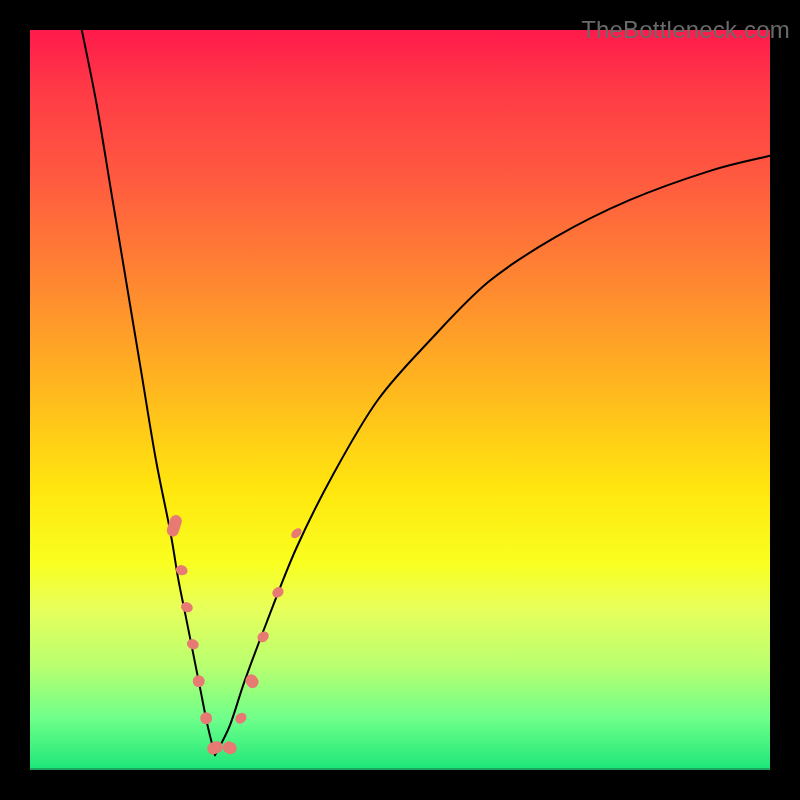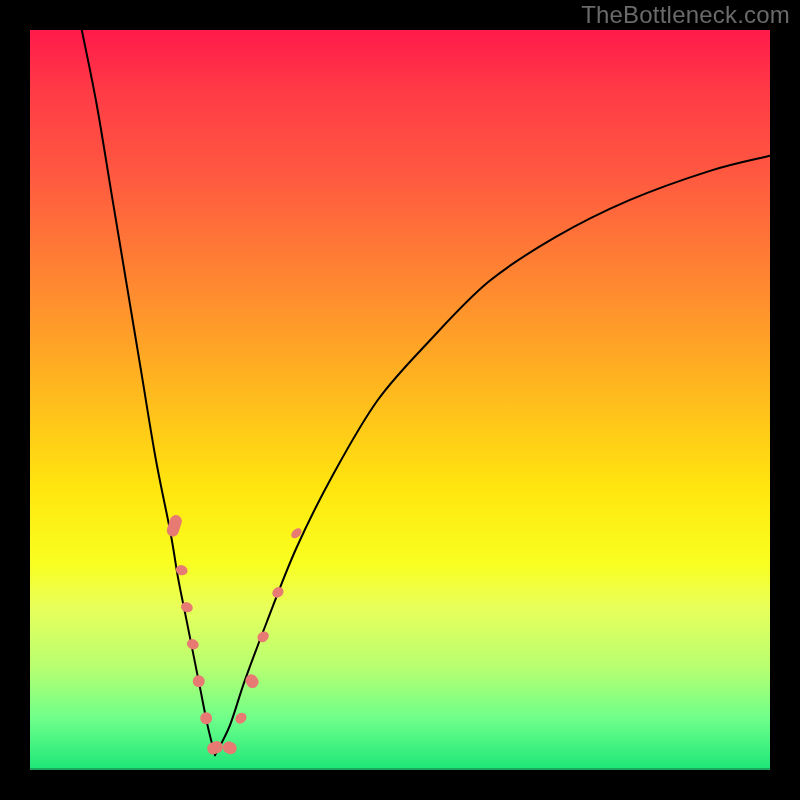--- a/index.html
+++ b/index.html
@@ -12,21 +12,21 @@
     font-family: Arial, Helvetica, sans-serif;
   }
   .frame {
     position: relative;
     width: 800px;
     height: 800px;
     background: #000;
   }
   .watermark {
     position: absolute;
-    top: 1px;
+    top: 16px;
     right: 10px;
     color: #6a6a6a;
     font-size: 24px;
     font-weight: 400;
     letter-spacing: 0.2px;
     z-index: 10;
     user-select: none;
   }
   .plot-area {
     position: absolute;

